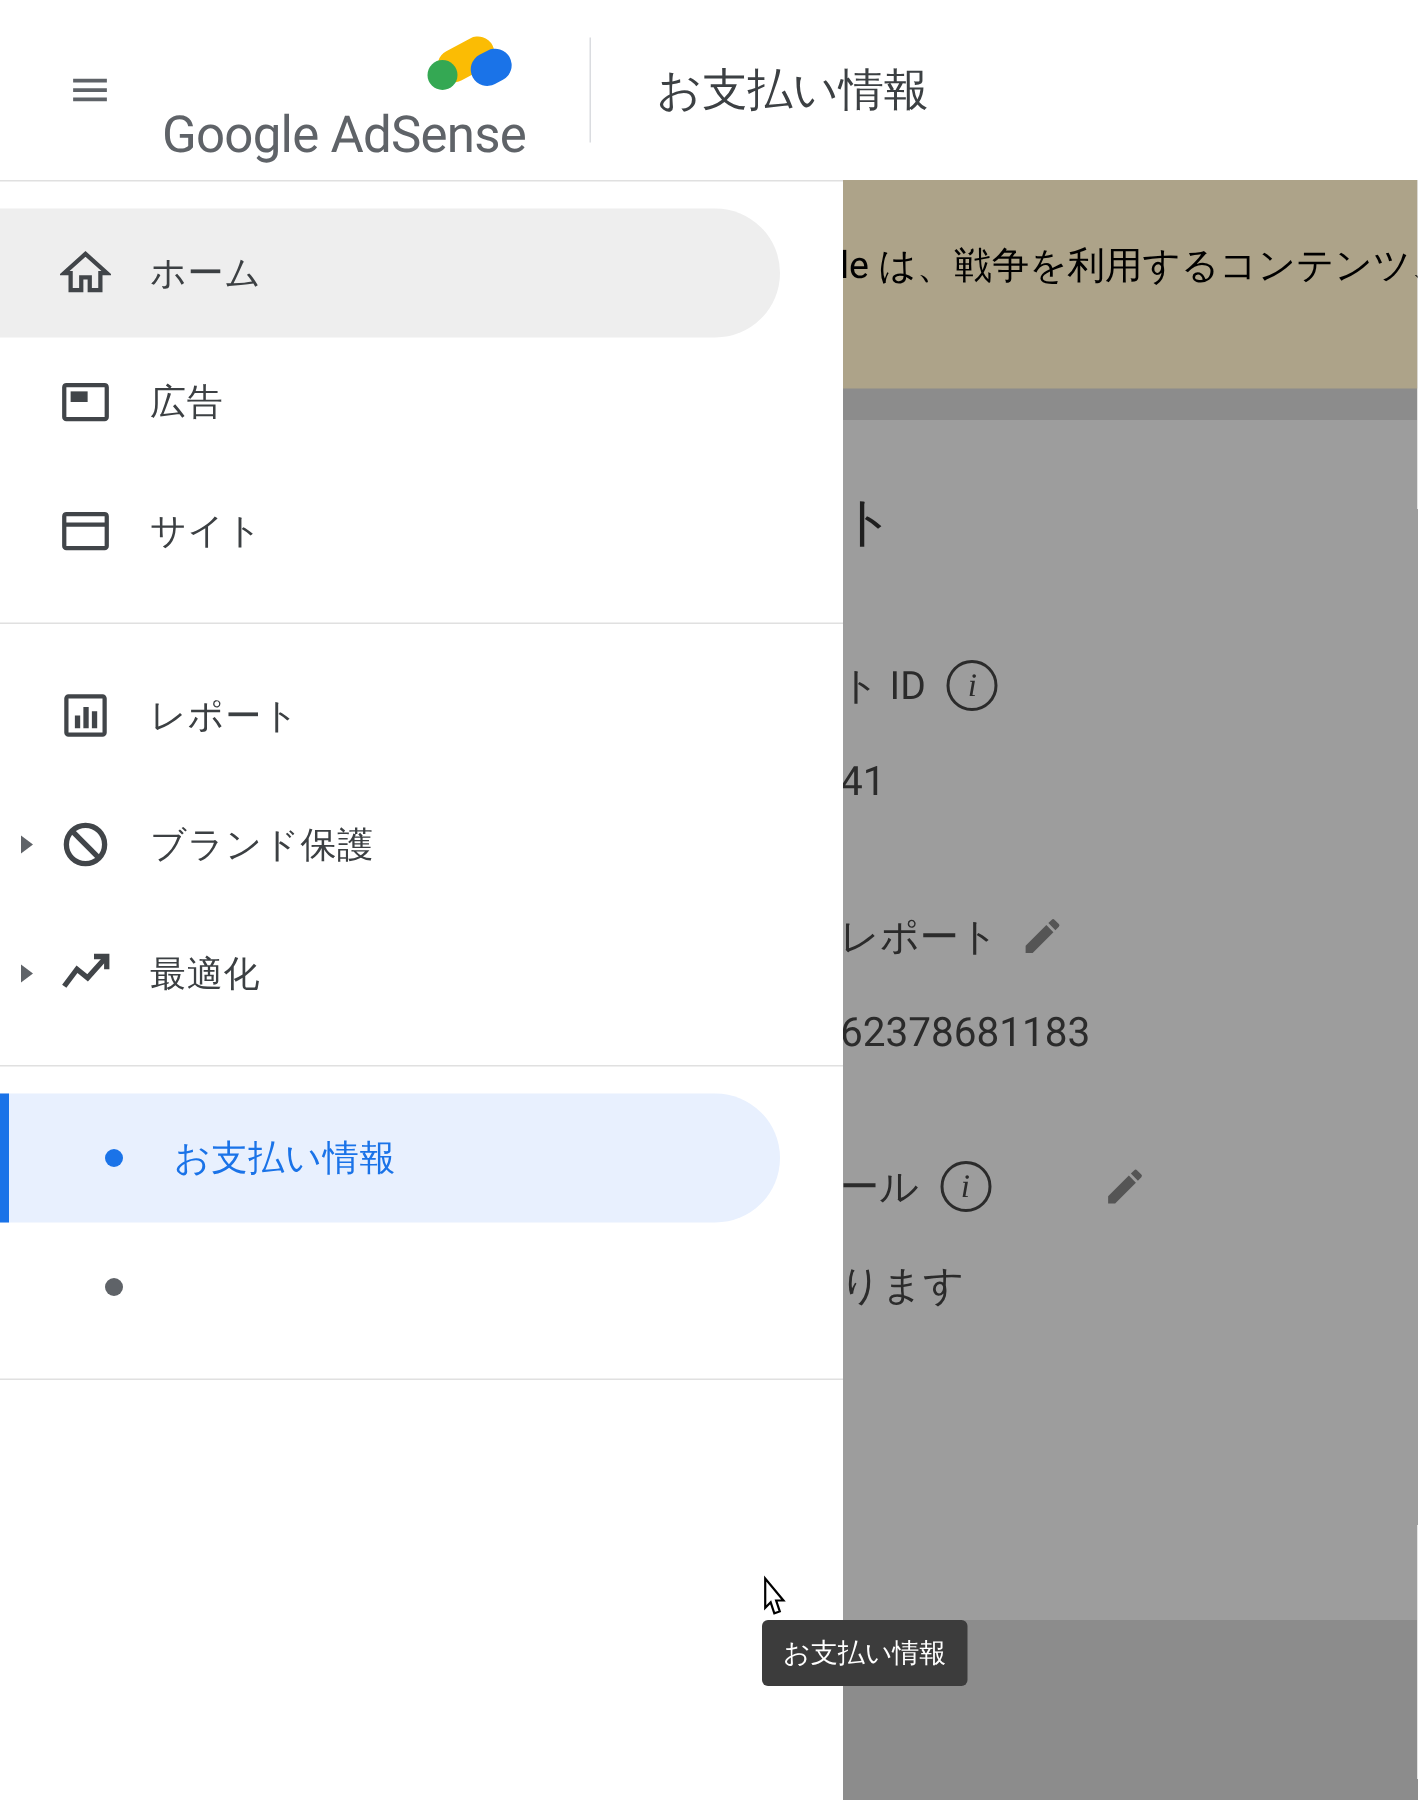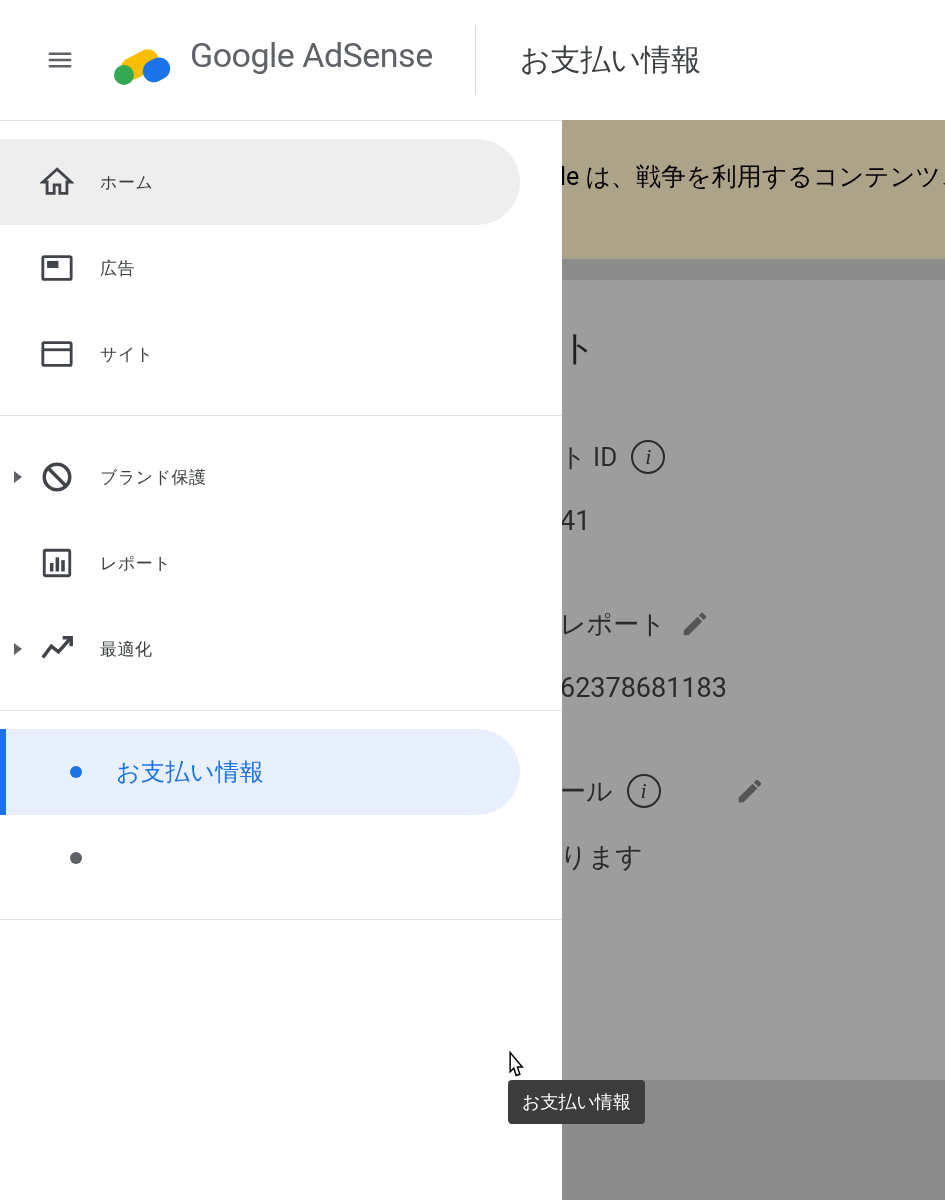--- a/index.html
+++ b/index.html
@@ -14,21 +14,21 @@
   z-index: 20;
 }
 .menu-btn {
   width: 48px; height: 48px;
   margin-left: 36px;
   display: flex; align-items: center; justify-content: center;
   cursor: pointer;
 }
 .menu-btn svg { width: 30px; height: 30px; fill: #5f6368; }
 .logo-wrap {
-  display: flex; align-items: flex-start; gap: 10px; margin-left: 24px;
+  display: flex; align-items: flex-end; gap: 10px; margin-left: 24px; flex-direction: column;
 }
 .logo-mark { width: 72px; height: 50px; position: relative; }
 .brand-text {
   font-size: 34px; color: #5f6368; font-weight: 400; letter-spacing: -.5px;
 }
 .header-divider {
   width: 1px; height: 70px; background: #dadce0; margin: 0 44px 0 42px;
 }
 .header-title {
   font-size: 30px; color: #3c4043; font-weight: 500;
@@ -79,21 +79,21 @@
   z-index: 10;
   border-top: 1px solid #e0e0e0;
 }
 .nav-section { padding: 18px 0; }
 .nav-divider { height: 1px; background: #e0e0e0; }
 
 .nav-item {
   height: 86px;
   display: flex; align-items: center;
   padding-left: 40px;
-  font-size: 17px; color: #3c4043; font-weight: 500;
+  font-size: 24px; color: #3c4043; font-weight: 500;
   border-radius: 0 46px 46px 0;
   cursor: pointer;
   position: relative;
   width: 520px;
 }
 .nav-item.hover-bg { background: #eeeeee; }
 .nav-item.expandable { padding-left: 40px; }
 .nav-item .expand-arrow {
   position: absolute; left: 14px;
   width: 0; height: 0;
@@ -239,36 +239,36 @@
       <div class="nav-item">
         <svg class="nav-icon" viewBox="0 0 24 24">
             <rect x="2" y="4" width="20" height="16" rx="1" fill="none" stroke="#414549" stroke-width="2"></rect>
             <line x1="2" y1="9" x2="22" y2="9" stroke="#414549" stroke-width="2"></line>
           </svg>
         <span class="nav-label">サイト</span>
       </div>
     </div>
     <div class="nav-divider"></div>
     <div class="nav-section">
-      <div class="nav-item expandable">
-        <span class="expand-arrow"></span>
-        <svg class="nav-icon" viewBox="0 0 24 24">
-            <circle cx="12" cy="12" r="9" fill="none" stroke="#414549" stroke-width="2.5"></circle>
-            <line x1="5.5" y1="5.5" x2="18.5" y2="18.5" stroke="#414549" stroke-width="2.5"></line>
-          </svg>
-        <span class="nav-label">ブランド保護</span>
-      </div>
       <div class="nav-item">
         <svg class="nav-icon" viewBox="0 0 24 24">
             <rect x="3" y="3" width="18" height="18" rx="1" fill="none" stroke="#414549" stroke-width="2"></rect>
             <rect x="7" y="12" width="2.5" height="6" fill="#414549"></rect>
             <rect x="11" y="8" width="2.5" height="10" fill="#414549"></rect>
             <rect x="15" y="10" width="2.5" height="8" fill="#414549"></rect>
           </svg>
         <span class="nav-label">レポート</span>
+      </div>
+      <div class="nav-item expandable">
+        <span class="expand-arrow"></span>
+        <svg class="nav-icon" viewBox="0 0 24 24">
+            <circle cx="12" cy="12" r="9" fill="none" stroke="#414549" stroke-width="2.5"></circle>
+            <line x1="5.5" y1="5.5" x2="18.5" y2="18.5" stroke="#414549" stroke-width="2.5"></line>
+          </svg>
+        <span class="nav-label">ブランド保護</span>
       </div>
       <div class="nav-item expandable">
         <span class="expand-arrow"></span>
         <svg class="nav-icon" viewBox="0 0 24 24">
             <polyline points="2,18 8,10 13,14 22,4" fill="none" stroke="#414549" stroke-width="2.5"></polyline>
             <polyline points="16,4 22,4 22,10" fill="none" stroke="#414549" stroke-width="2.5"></polyline>
           </svg>
         <span class="nav-label">最適化</span>
       </div>
     </div>

